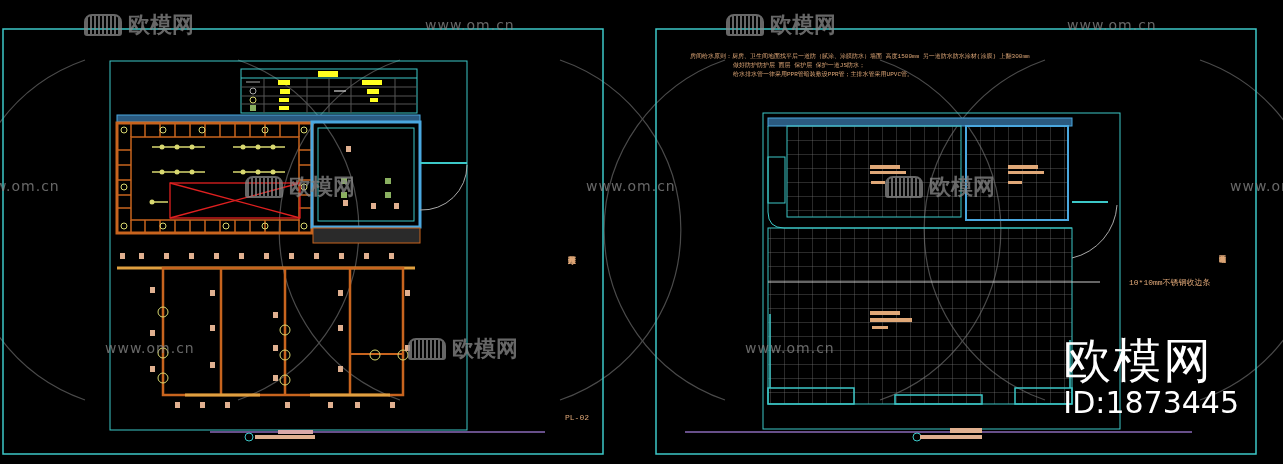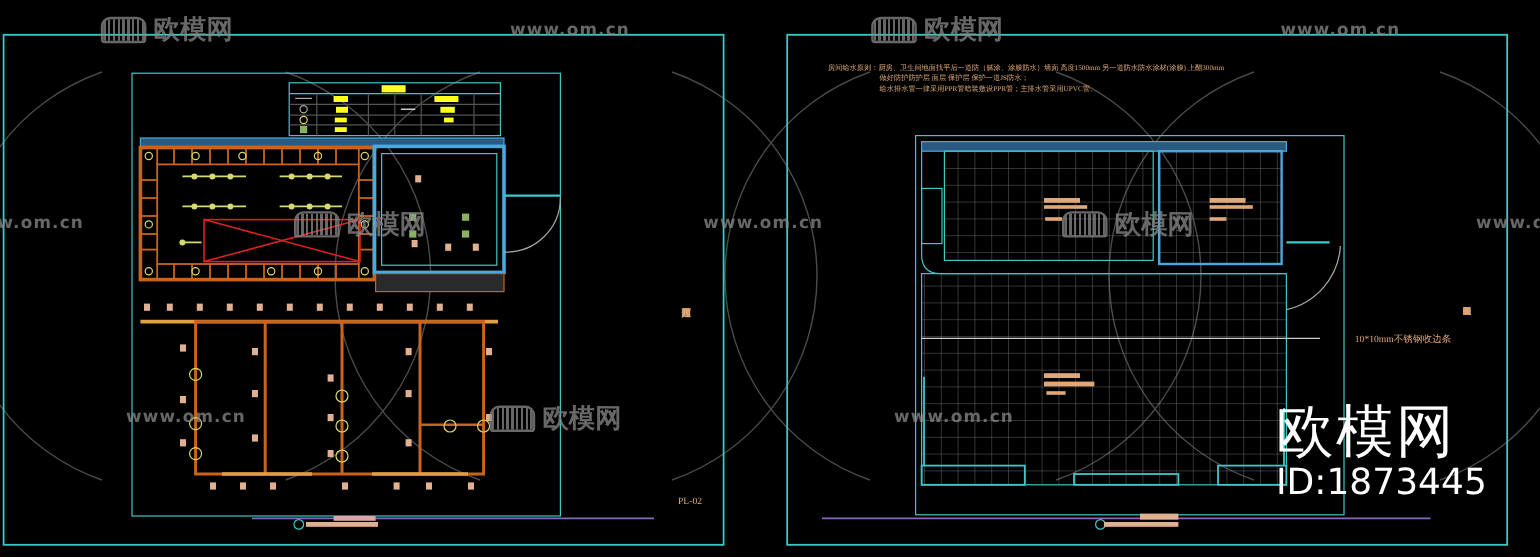--- a/index.html
+++ b/index.html
@@ -1,22 +1,22 @@
 <!DOCTYPE html>
 <html><head>
 <meta charset="utf-8">
 <style>
   html,body{margin:0;padding:0;background:#000;}
   body{width:1283px;height:464px;overflow:hidden;position:relative;font-family:"DejaVu Sans",sans-serif;}
   #canvas{position:absolute;left:0;top:0;width:1283px;height:464px;}
-  .wm{position:absolute;color:#8a8a8a;opacity:.75;font-family:"DejaVu Sans",sans-serif;font-weight:bold;}
+  .wm{position:absolute;color:#8a8a8a;opacity:.75;font-family:"DejaVu Sans",sans-serif;}
   .wm-url{font-size:14px;letter-spacing:1px;}
   .wm-logo{font-size:22px;font-weight:bold;display:flex;align-items:center;gap:6px;}
   .sofa{width:34px;height:18px;border:2px solid #8a8a8a;border-radius:8px 8px 3px 3px;position:relative;background:repeating-linear-gradient(90deg,#8a8a8a 0 2px,transparent 2px 4px);}
-  .cadtxt{position:absolute;color:#e0a878;font-size:8px;line-height:10px;white-space:nowrap;font-family:Liberation Serif, serif;}
+  .cadtxt{position:absolute;color:#e0a878;font-size:8px;line-height:10px;white-space:nowrap;font-family:Liberation Mono, monospace;}
   .vtxt{writing-mode:vertical-rl;}
   .brand{position:absolute;right:44px;top:334px;color:#fff;text-align:left;font-family:"DejaVu Sans",sans-serif;}
   .brand .big{font-size:48px;line-height:52px;letter-spacing:2px;}
   .brand .id{font-size:30px;line-height:34px;text-align:right;}
 </style>
 </head>
 <body>
 
 <svg id="canvas" viewBox="0 0 1283 464" xmlns="http://www.w3.org/2000/svg">
 

